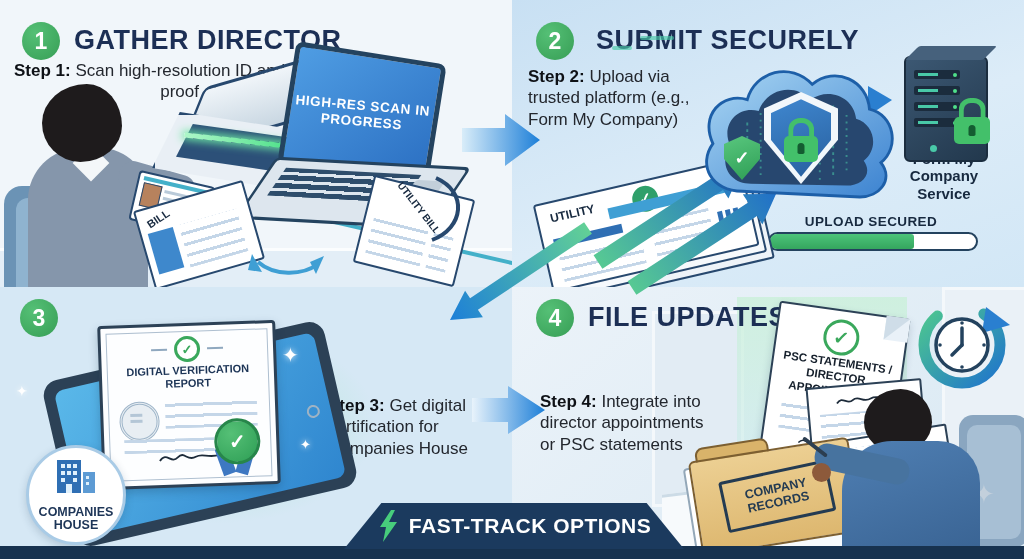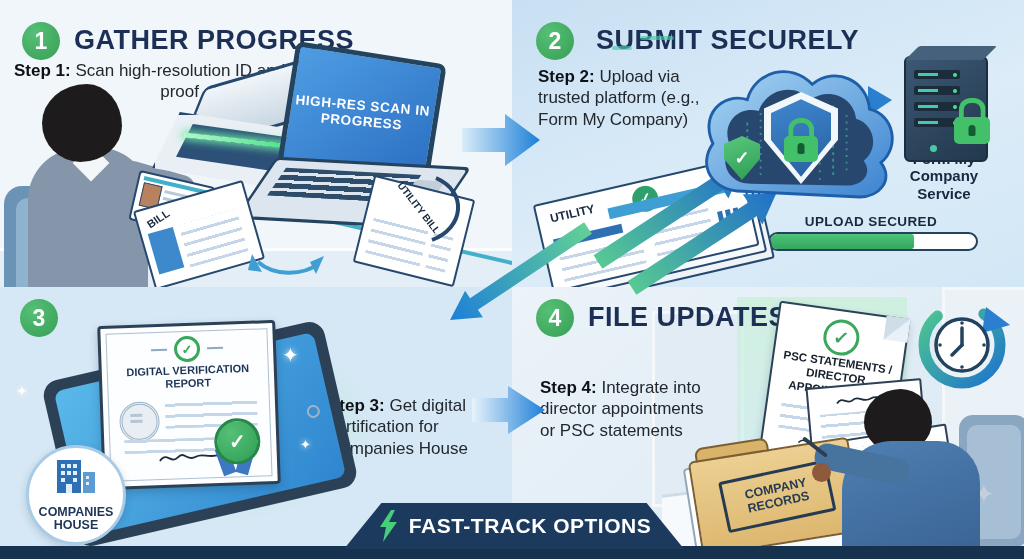--- a/index.html
+++ b/index.html
@@ -161,21 +161,21 @@
 </head>
 <body>
 
 <div id="canvas">
 
   <div id="q1" class="quad">
     <div class="desk1"></div>
     <div class="badge" style="left:22px;top:22px;">
       <span>1</span>
       </div>
-    <div class="qtitle" style="left:74px;top:25px;">GATHER PROGRESS</div>
+    <div class="qtitle" style="left:74px;top:25px;">GATHER DIRECTOR</div>
     <div class="steptext" style="left:14px;top:60px;width:320px;">
       <b>Step 1:</b><span> Scan high-resolution ID and</span>
       <div style="text-align:center;margin-left:30px;">proof of</div>
     </div>
 
     <div class="chair1">
         <i></i>
       </div>
     <div class="body1"></div>
     <div class="collar1"></div>
@@ -213,21 +213,21 @@
       <div class="lines" style="left:8px;top:36px;width:56px;height:40px;"></div>
       <div class="lines" style="left:70px;top:36px;width:20px;height:40px;"></div>
     </div>
   </div>
 
   <div id="q2" class="quad">
     <div class="badge" style="left:24px;top:22px;">
       <span>2</span>
       </div>
     <div class="qtitle" style="left:84px;top:25px;">SUBMIT SECURELY</div>
-    <div class="steptext" style="left:26px;top:66px;width:168px;">
+    <div class="steptext" style="left:16px;top:66px;width:168px;">
       <b>Step 2:</b><span> Upload via trusted platform (e.g., Form My Company)</span>
     </div>
     <div class="dash" style="left:128px;top:36px;width:34px;height:4px;"></div>
     <div class="dash" style="left:100px;top:46px;width:20px;height:4px;"></div>
 
     <div class="cloudwrap">
       <svg viewBox="0 0 220 165" width="210" height="165">
         <defs>
           <linearGradient id="cg" x1="0" y1="0" x2="1" y2="1">
             <stop offset="0" stop-color="#a9d6f3"></stop>
@@ -370,21 +370,21 @@
   </div>
 
   <div id="q4" class="quad">
     <div class="winpanel" style="left:140px;top:24px;width:86px;height:190px;"></div>
     <div class="winpanel" style="left:430px;top:0;width:82px;height:250px;background:#eaf1f7;"></div>
     <div class="greenpanel"></div>
     <div class="badge" style="left:24px;top:12px;">
       <span>4</span>
       </div>
     <div class="qtitle" style="left:76px;top:15px;">FILE UPDATES</div>
-    <div class="steptext" style="left:28px;top:90px;width:166px;">
+    <div class="steptext" style="left:28px;top:104px;width:166px;">
       <b>Step 4:</b><span> Integrate into director appointments or PSC statements</span>
     </div>
     <div class="clock">
       <svg viewBox="0 0 96 96" width="96" height="96">
         <defs>
             <linearGradient id="clg" x1="0" y1="0" x2="1" y2="1">
           <stop offset="0" stop-color="#4ec98e"></stop>
               <stop offset="1" stop-color="#1f74cc"></stop>
             </linearGradient>
           </defs>

